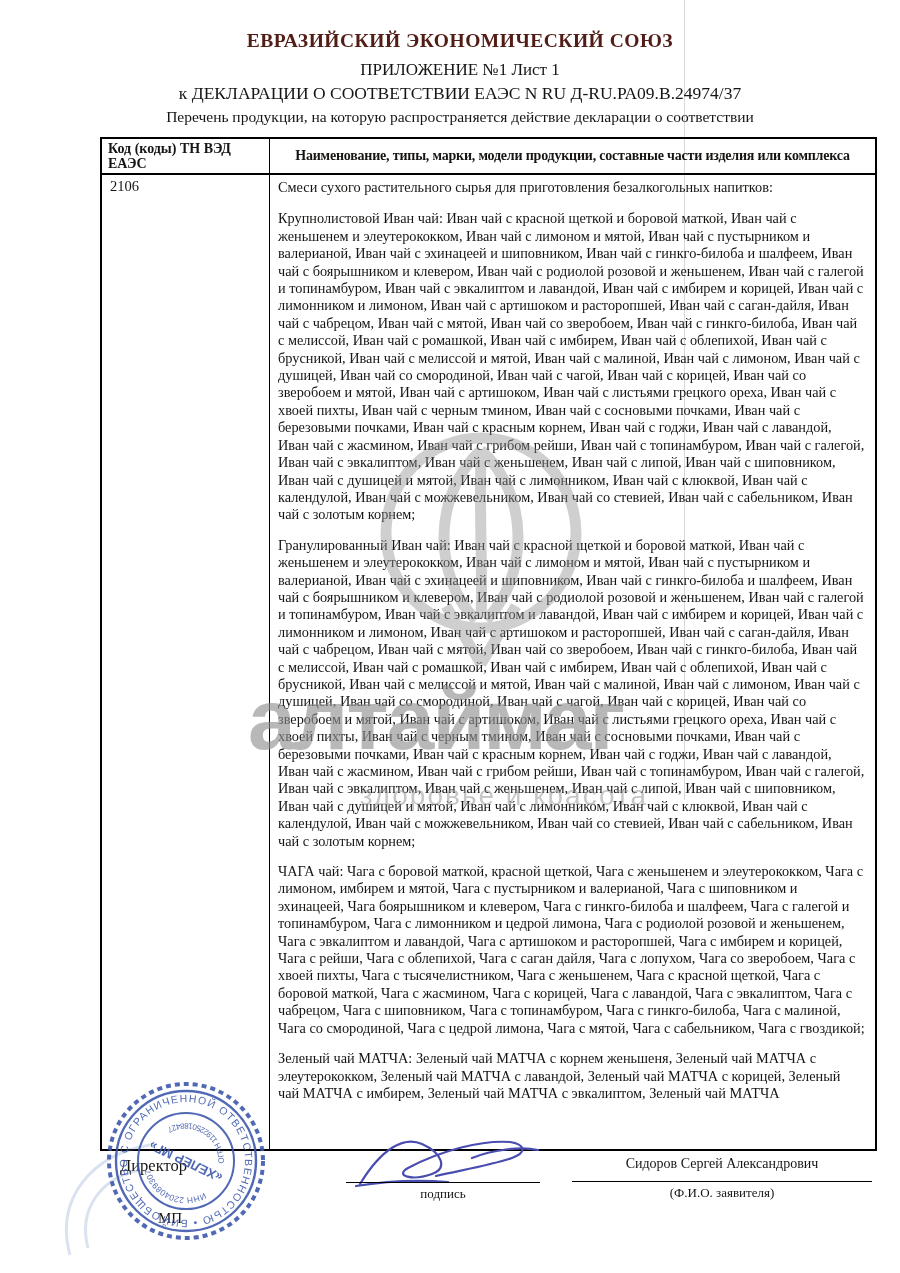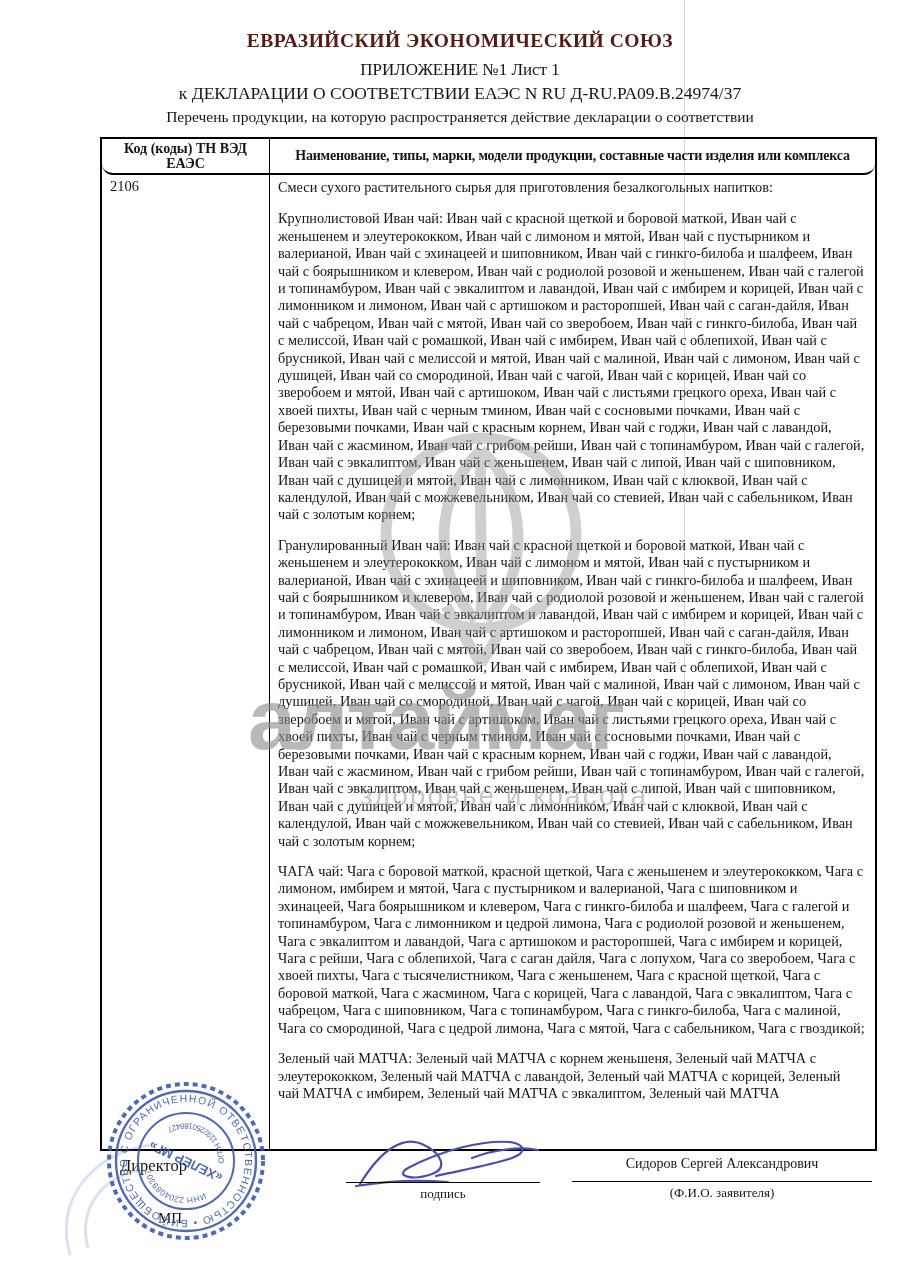--- a/index.html
+++ b/index.html
@@ -17,21 +17,21 @@
   .t2{font-size:17px;margin:0 0 3px 0;}
   .t3{font-size:17.5px;margin:0 0 4px 0;}
   .t4{font-size:15.5px;margin:0;}
   
   .doc-table{
     position:absolute;left:100px;top:137px;width:777px;height:1014px;
     border:2px solid #000;box-sizing:border-box;
   }
   .thead{
     display:flex;border-bottom:2px solid #000;height:36px;box-sizing:border-box;
-    font-weight:bold;font-size:14px;text-align:center;border-radius:11px;
+    font-weight:bold;font-size:14px;text-align:left;
   }
   .th1{width:168px;border-right:1.5px solid #000;box-sizing:border-box;
        display:flex;align-items:center;justify-content:center;padding:1px 6px;line-height:15px;}
   .th2{flex:1;display:flex;align-items:center;justify-content:center;padding:1px 4px;letter-spacing:-0.2px;}
   .tbody{display:flex;height:976px;box-sizing:border-box;}
   .td1{width:168px;border-right:1.5px solid #000;box-sizing:border-box;
        padding:3px 8px;font-size:14.5px;}
   .td2{flex:1;padding:4px 10px 0 8px;font-size:14.3px;line-height:17.4px;text-align:left;}
   .para{margin:0 0 13px 0;}
   .para:first-child{margin-bottom:14px;}

